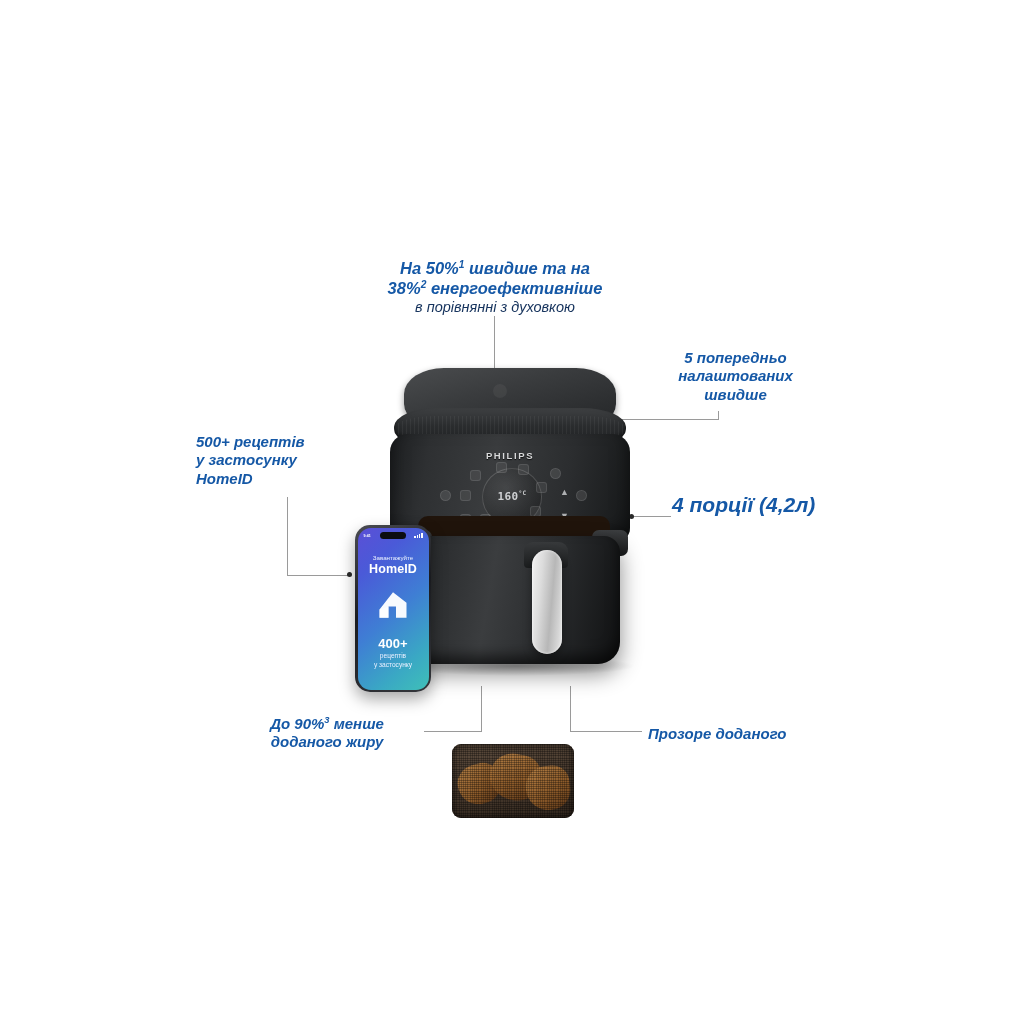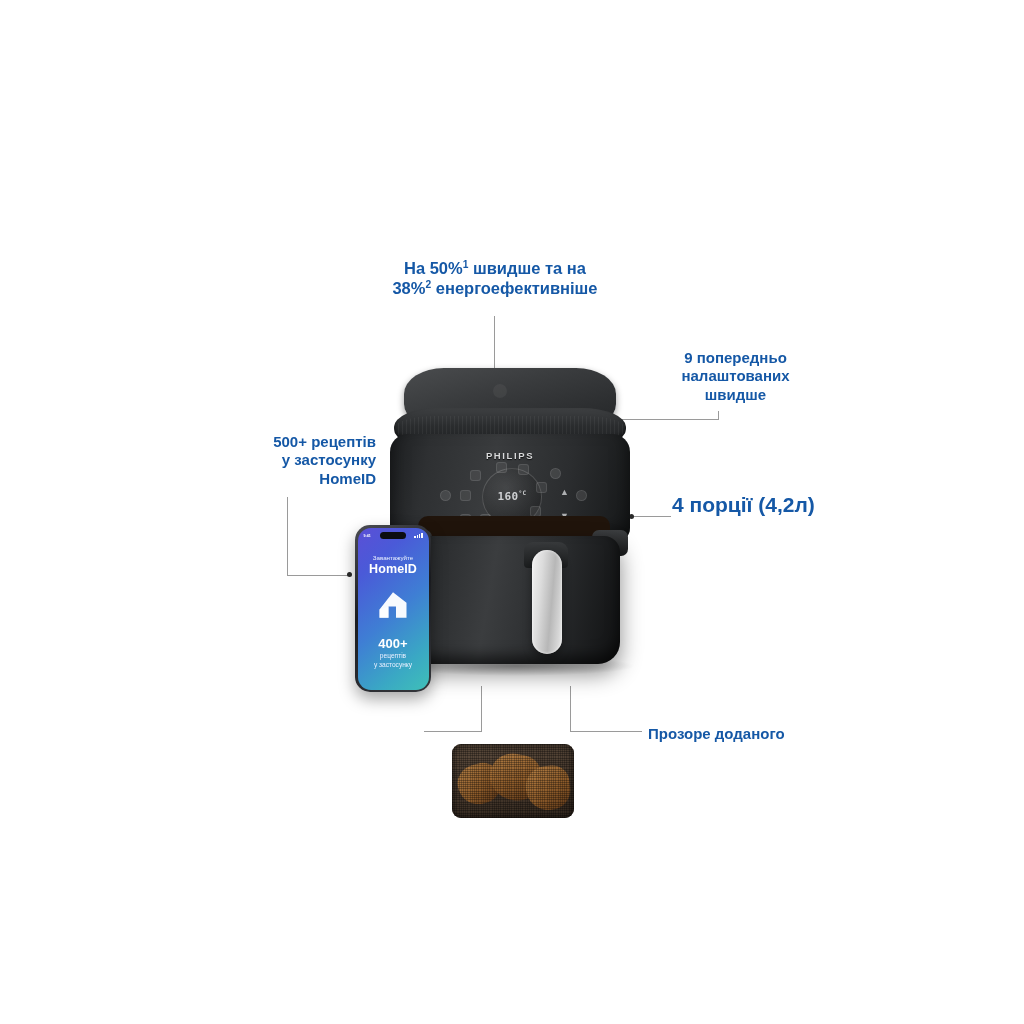--- a/index.html
+++ b/index.html
@@ -5,28 +5,28 @@
   * { box-sizing: border-box; margin: 0; padding: 0; }
   html, body {
     width: 1024px; height: 1024px;
     background: #ffffff;
     font-family: "Liberation Sans", sans-serif;
     overflow: hidden;
   }
   #stage { position: relative; width: 1024px; height: 1024px; background: #fff; }
 
   
-  .callout { position: absolute; color: #1558a6; font-weight: bold; line-height: 1.22; }
+  .callout { position: absolute; color: #1558a6; font-weight: bold; line-height: 1.22; font-style: italic; }
   .callout .sub { font-weight: normal; color: #15325c; display: block; }
   .callout sup { font-size: .62em; vertical-align: super; font-weight: bold; }
 
   #co-speed { left: 330px; top: 258px; width: 330px; text-align: center; font-size: 16.5px; }
   #co-speed .sub { font-size: 14.5px; margin-top: 1px; }
   #co-programs { left: 648px; top: 349px; width: 175px; text-align: center; font-size: 15px; }
-  #co-recipes { left: 196px; top: 433px; width: 180px; text-align: right; font-size: 15px; }
+  #co-recipes { left: 196px; top: 433px; width: 180px; text-align: left; font-size: 15px; }
   #co-portions { left: 672px; top: 492px; width: 190px; text-align: left; font-size: 21px; }
   #co-fat { left: 232px; top: 715px; width: 190px; text-align: center; font-size: 15px; }
   #co-window { left: 648px; top: 725px; width: 220px; text-align: left; font-size: 15px; }
 
   
   .line { position: absolute; background: #9a9a9a; }
   .line.v { width: 1.4px; }
   .line.h { height: 1.4px; }
   .dot { position: absolute; width: 5px; height: 5px; border-radius: 50%; background: #2a2a2a; }
 
@@ -215,38 +215,43 @@
 
   <div class="line v" style="left:481px; top:686px; height:46px;"></div>
   <div class="line h" style="left:424px; top:731px; width:58px;"></div>
 
   <div class="line v" style="left:570px; top:686px; height:46px;"></div>
   <div class="line h" style="left:570px; top:731px; width:72px;"></div>
 
   <div class="callout" id="co-speed">
     <span>На 50%</span><sup>1</sup><span> швидше та на</span><br>
     <span>38%</span><sup>2</sup><span> енергоефективніше</span>
+    <span class="sub">в порівнянні з духовкою</span>
   </div>
 
   <div class="callout" id="co-programs">
-    <span>9 попередньо</span><br>
+    <span>5 попередньо</span><br>
     <span>налаштованих</span><br>
     <span>швидше</span>
   </div>
 
   <div class="callout" id="co-recipes">
     <span>500+ рецептів</span><br>
     <span>у застосунку</span><br>
     <span>HomeID</span>
   </div>
 
   <div class="callout" id="co-portions">
     <span>4 порції (4,2л)</span>
   </div>
 
+  <div class="callout" id="co-fat">
+    <span>До 90%</span><sup>3</sup><span> менше</span><br>
+    <span>доданого жиру</span>
+  </div>
 
   <div class="callout" id="co-window">
     <span>Прозоре доданого</span>
   </div>
 
   <div id="fryer">
 
     <div class="shadow"></div>
 
     <div class="lid"></div>

